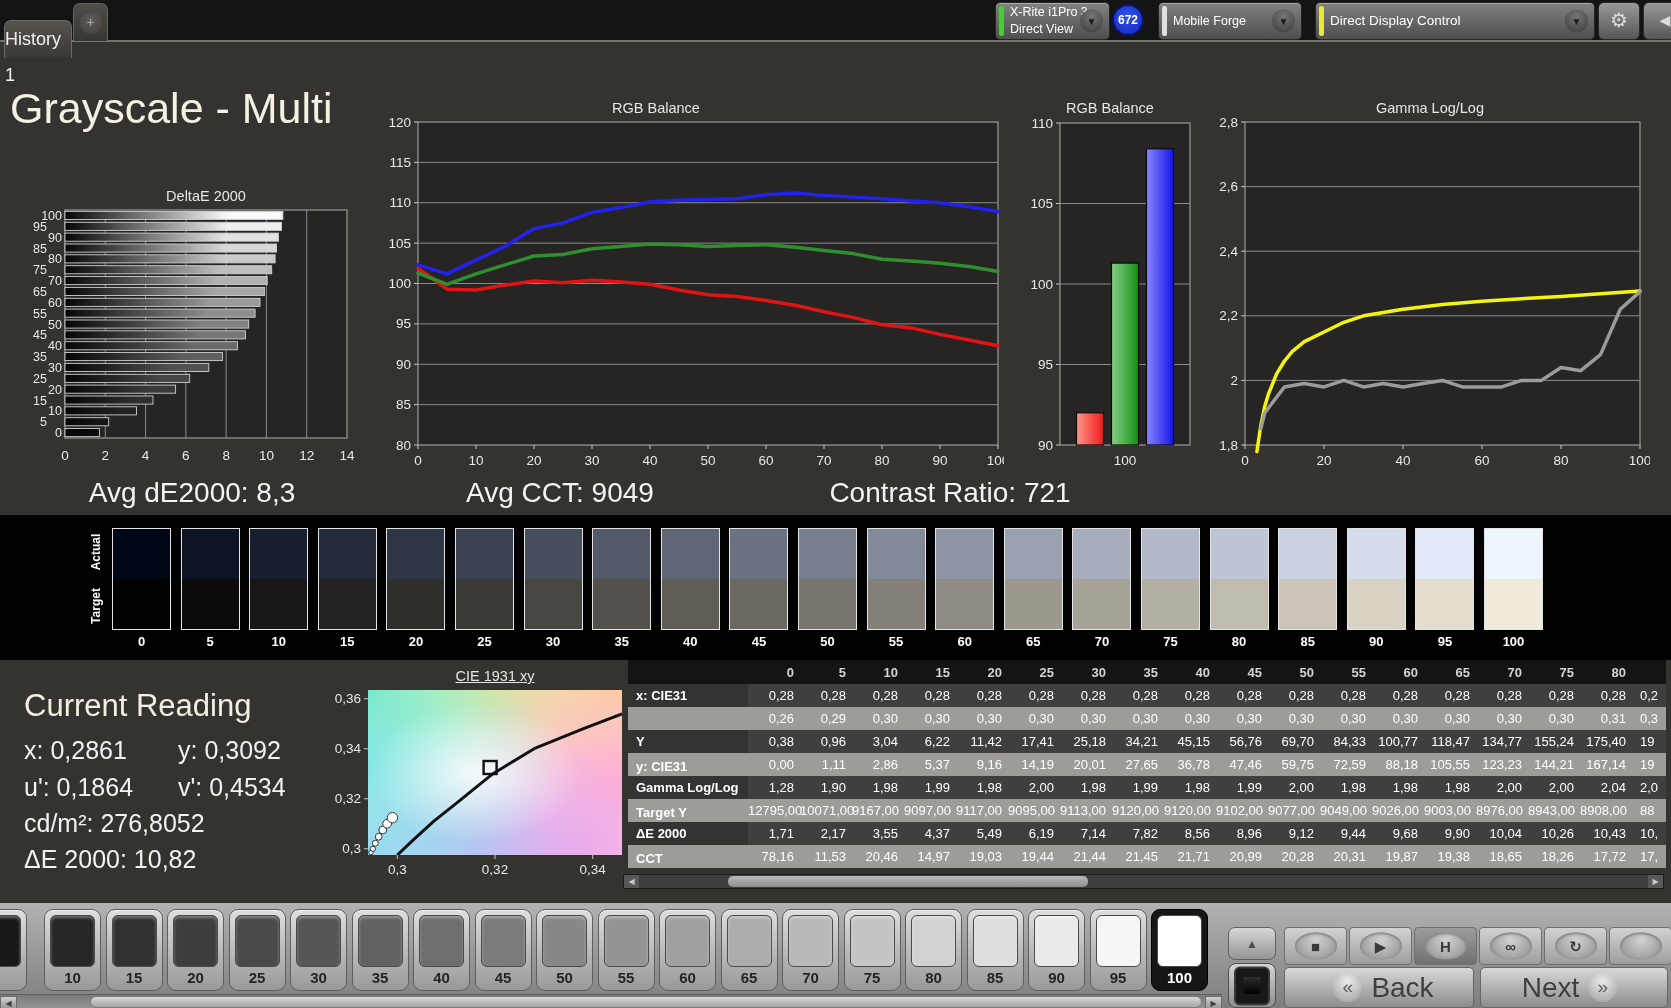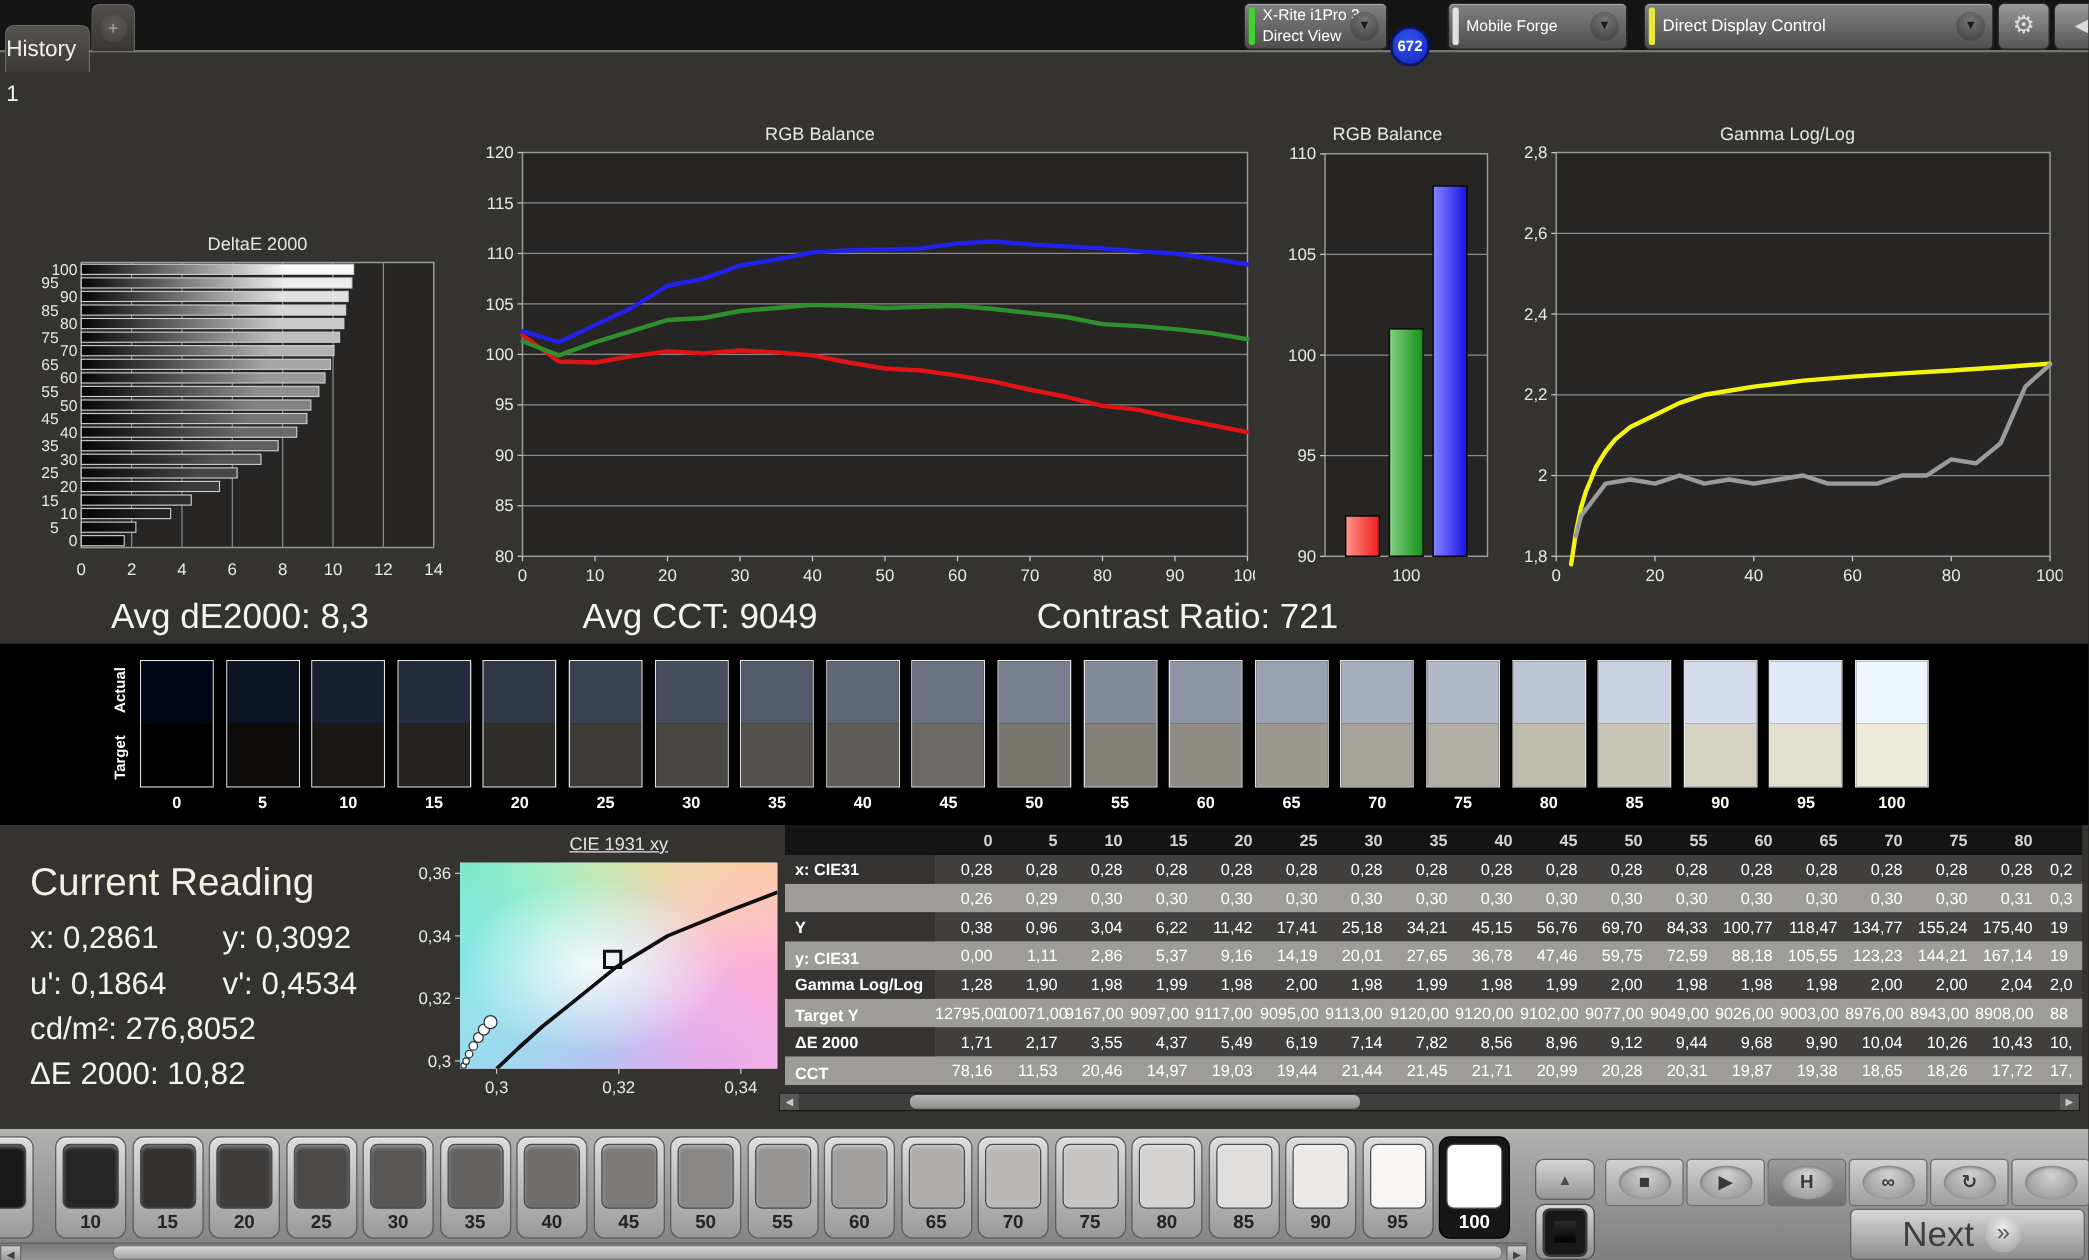--- a/index.html
+++ b/index.html
@@ -13,21 +13,21 @@
   .addtab{position:absolute;left:73px;top:3px;width:33px;height:37px;background:linear-gradient(#504d48,#383632);
        border:1px solid #63635f;border-bottom:none;border-radius:7px 7px 0 0;}
   .addtab .circ{position:absolute;left:50%;top:50%;transform:translate(-50%,-50%);width:22px;height:22px;border-radius:50%;
        background:radial-gradient(circle at 50% 35%,#5f5c56,#413f3b);color:#a8a8a8;font-size:14px;text-align:center;line-height:21px;}
   .widget{position:absolute;top:2px;height:36px;background:linear-gradient(#818181,#4e4e4e);border:1px solid #252525;
        border-radius:5px;box-shadow:inset 0 1px 0 #a9a9a9;color:#fff;}
   .stripe{position:absolute;left:3px;top:3px;bottom:3px;width:5px;border-radius:2px;}
   .wtext{position:absolute;left:14px;top:50%;transform:translateY(-50%);font-size:12.5px;line-height:1.35;white-space:nowrap;}
   .chev{position:absolute;right:6px;top:50%;transform:translateY(-50%);width:23px;height:23px;border-radius:50%;
        background:radial-gradient(circle at 50% 30%,#757575,#3c3c3c);color:#1b1b1b;font-size:10px;text-align:center;line-height:23px;}
-  .badge{position:absolute;left:1112px;top:21px;width:32px;height:32px;border-radius:50%;background:radial-gradient(circle at 45% 35%,#2f52f0,#1426b8);
+  .badge{position:absolute;left:1112px;top:4px;width:32px;height:32px;border-radius:50%;background:radial-gradient(circle at 45% 35%,#2f52f0,#1426b8);
        border:2px solid #0a1466;box-sizing:border-box;color:#fff;font-size:12px;font-weight:bold;text-align:center;line-height:28px;}
   .iconbtn{position:absolute;top:2px;height:36px;background:linear-gradient(#9a9a9a,#565656);border:1px solid #2a2a2a;
        border-radius:6px;color:#dcdcdc;text-align:center;}
   
   .page-title{position:absolute;left:10px;top:84px;font-size:43px;color:#f7f1e3;}
   .chart-title{position:absolute;transform:translateX(-50%);font-size:14.5px;color:#e6e6e6;white-space:nowrap;}
   .stat{position:absolute;top:477px;transform:translateX(-50%);font-size:28px;color:#f4f4f4;white-space:nowrap;}
   svg text{font-family:"Liberation Sans","DejaVu Sans",sans-serif;fill:#e8e8e8;}
   
   .strip{position:absolute;left:0;top:515px;width:100%;height:145px;background:#000;}
@@ -109,20 +109,21 @@
       <div class="chev">▼</div>
     </div>
     <div class="iconbtn" style="left:1598px;width:40px;font-size:20px;line-height:34px;">
       <span>⚙</span>
     </div>
     <div class="iconbtn" style="left:1643px;width:42px;font-size:14px;line-height:34px;">
       <span>◀</span>
     </div>
   </div>
 
+  <div class="page-title">Grayscale - Multi</div>
   <div class="chart-title" style="left:206px;top:188px;">DeltaE 2000</div>
   <div class="chart-title" style="left:656px;top:100px;">RGB Balance</div>
   <div class="chart-title" style="left:1110px;top:100px;">RGB Balance</div>
   <div class="chart-title" style="left:1430px;top:100px;">Gamma Log/Log</div>
   <div class="chart-title" style="left:495px;top:668px;text-decoration:underline;">CIE 1931 xy</div>
 
   <div class="stat" style="left:192px;">Avg dE2000: 8,3</div>
   <div class="stat" style="left:560px;">Avg CCT: 9049</div>
   <div class="stat" style="left:950px;">Contrast Ratio: 721</div>
 
@@ -550,20 +551,23 @@
         <div class="pb" style="left: 1479px;">
           <div class="pbo">∞</div>
         </div>
         <div class="pb" style="left: 1544px;">
           <div class="pbo">↻</div>
         </div>
         <div class="pb" style="left: 1609px;">
           <div class="pbo"></div>
         </div>
       </div>
+    <div class="navbtn" style="left:1284px;width:190px;">
+      <span class="navc">«</span><span>Back</span>
+    </div>
     <div class="navbtn" style="left:1480px;width:188px;">
       <span>Next</span><span class="navc">»</span>
     </div>
   </div>
 
 <svg width="340" height="266" style="position: absolute; left: 18px; top: 205px;">
       <rect x="47" y="5" width="282" height="228" fill="#262524" stroke="#999" stroke-width="1.2"></rect>
       <text x="47" y="255" text-anchor="middle" font-size="13.5">0</text>
       <line x1="87.28571428571428" y1="5" x2="87.28571428571428" y2="233" stroke="#8a8a8a"></line>
       <text x="87.28571428571428" y="255" text-anchor="middle" font-size="13.5">2</text>

